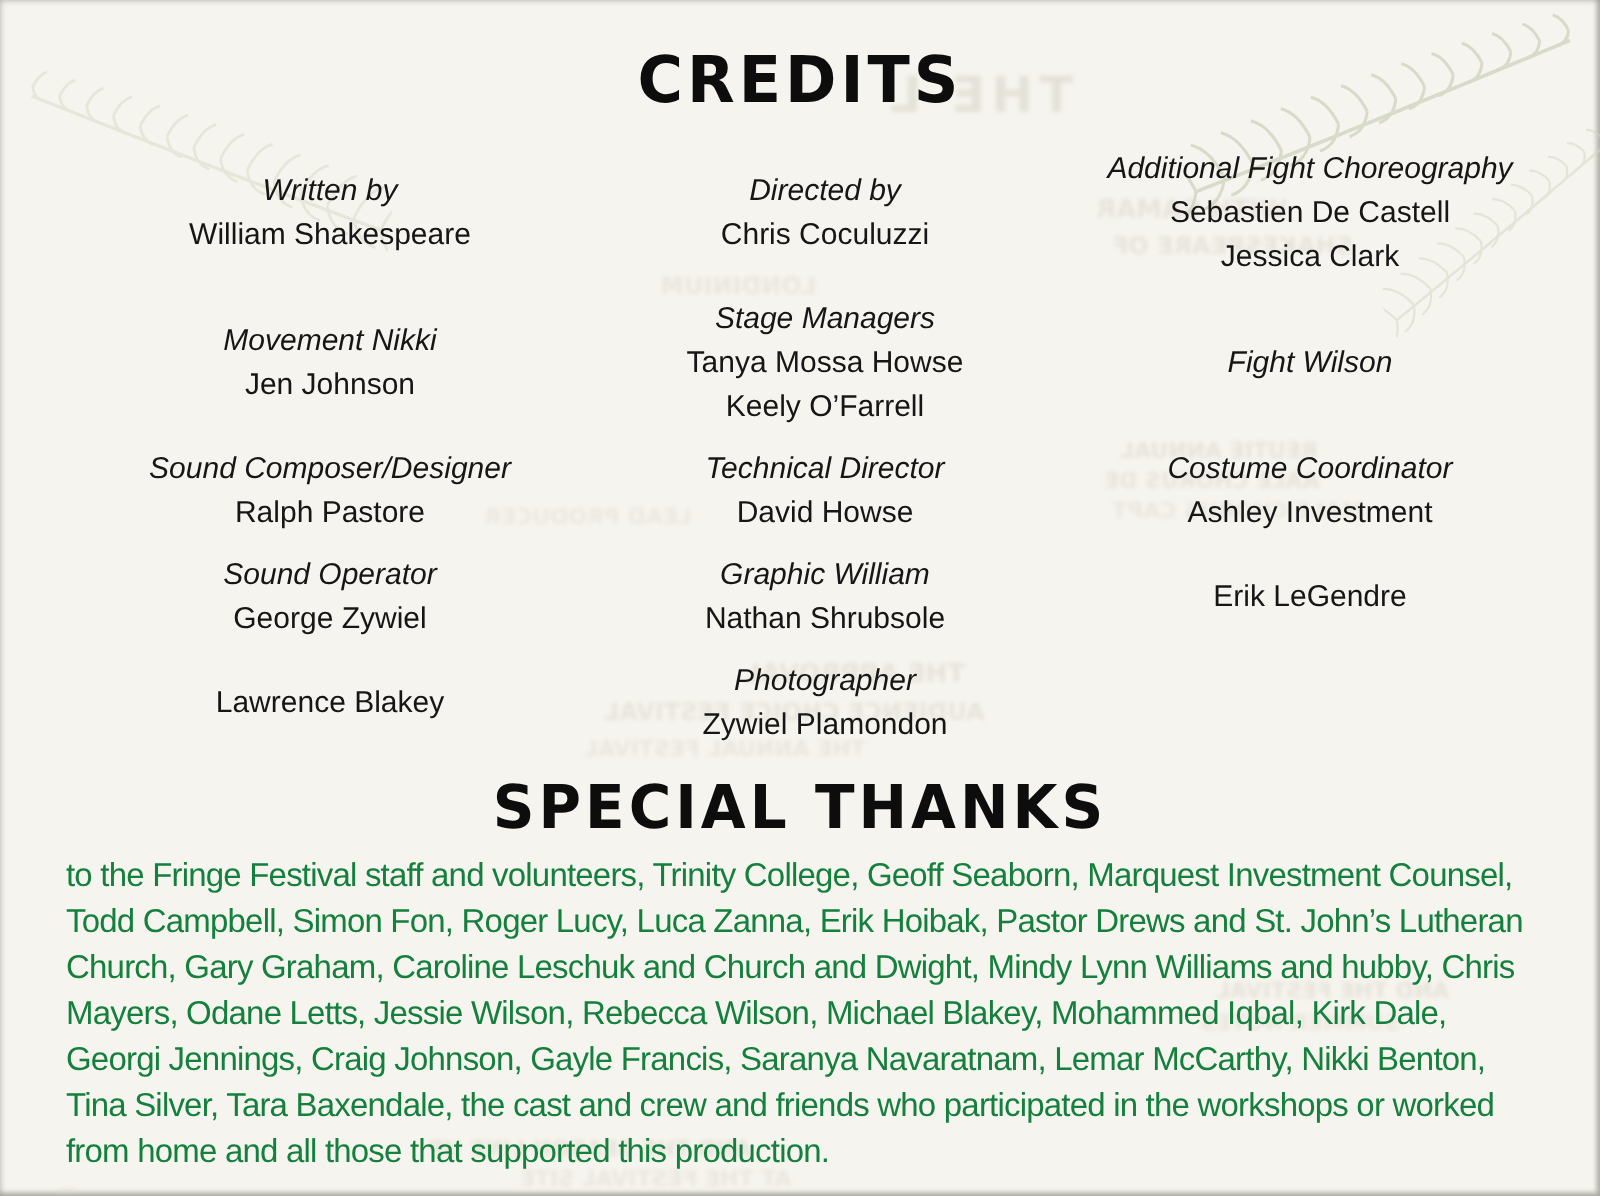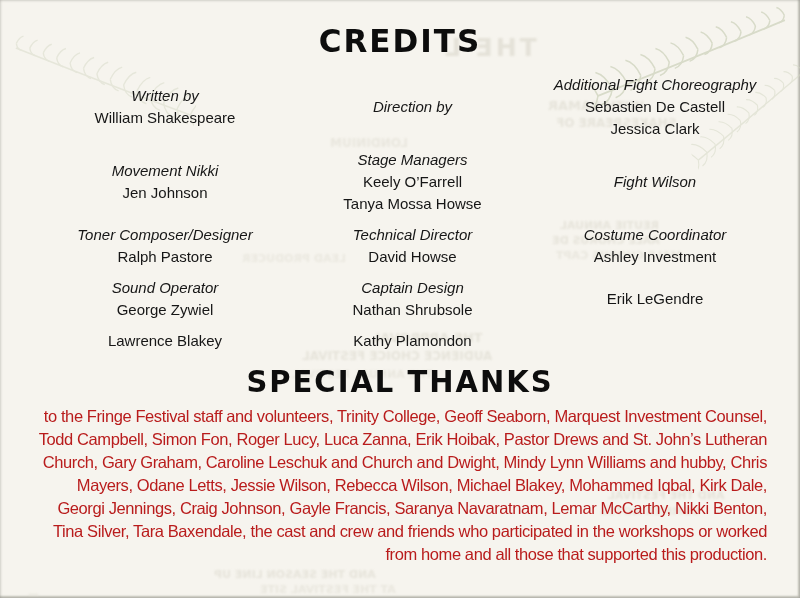--- a/index.html
+++ b/index.html
@@ -28,22 +28,22 @@
     grid-auto-flow:column;
     padding-left:25px;row-gap:9px;align-items:center;
     margin-top:17px;
   }
   .entry{text-align:center;font-size:15px;line-height:22px;}
   .entry .role{font-style:italic;}
   .entry .name{font-style:normal;}
 
   
   .thanks-text{
-    width:734px;margin:7px auto 0 auto;text-align:right;
-    font-size:16.5px;line-height:23px;letter-spacing:-0.4px;color:#b91c1c;
+    width:734px;margin:7px auto 0 auto;text-align:left;
+    font-size:16.5px;line-height:23px;letter-spacing:-0.4px;color:#15803d;
   }
 
   
   .bleed{
     position:absolute;z-index:1;color:var(--bleed,#d8d5ca);
     font-family:"DejaVu Sans",sans-serif;font-weight:700;white-space:nowrap;
     transform:scaleX(-1);filter:blur(1px);opacity:.55;user-select:none;
   }
   .b1{top:33px;left:442px;font-size:25px;letter-spacing:3px;opacity:.6;}
   .b2{top:98px;left:548px;font-size:13px;}
@@ -190,49 +190,51 @@
 
     <div class="entry">
       <div class="role">Written by</div>
       <div class="name">William Shakespeare</div>
     </div>
     <div class="entry">
       <div class="role">Movement Nikki</div>
       <div class="name">Jen Johnson</div>
     </div>
     <div class="entry">
-      <div class="role">Toner Composer/Designer</div>
+      <div class="role">Sound Composer/Designer</div>
       <div class="name">Ralph Pastore</div>
     </div>
     <div class="entry">
       <div class="role">Sound Operator</div>
       <div class="name">George Zywiel</div>
     </div>
     <div class="entry">
       <div class="name">Lawrence Blakey</div>
     </div>
 
     <div class="entry">
-      <div class="role">Direction by</div>
+      <div class="role">Directed by</div>
+      <div class="name">Chris Coculuzzi</div>
     </div>
     <div class="entry">
       <div class="role">Stage Managers</div>
+      <div class="name">Tanya Mossa Howse</div>
       <div class="name">Keely O’Farrell</div>
-      <div class="name">Tanya Mossa Howse</div>
     </div>
     <div class="entry">
       <div class="role">Technical Director</div>
       <div class="name">David Howse</div>
     </div>
     <div class="entry">
-      <div class="role">Captain Design</div>
+      <div class="role">Graphic William</div>
       <div class="name">Nathan Shrubsole</div>
     </div>
     <div class="entry">
-      <div class="name">Kathy Plamondon</div>
+      <div class="role">Photographer</div>
+      <div class="name">Zywiel Plamondon</div>
     </div>
 
     <div class="entry">
       <div class="role">Additional Fight Choreography</div>
       <div class="name">Sebastien De Castell</div>
       <div class="name">Jessica Clark</div>
     </div>
     <div class="entry">
       <div class="role">Fight Wilson</div>
     </div>

